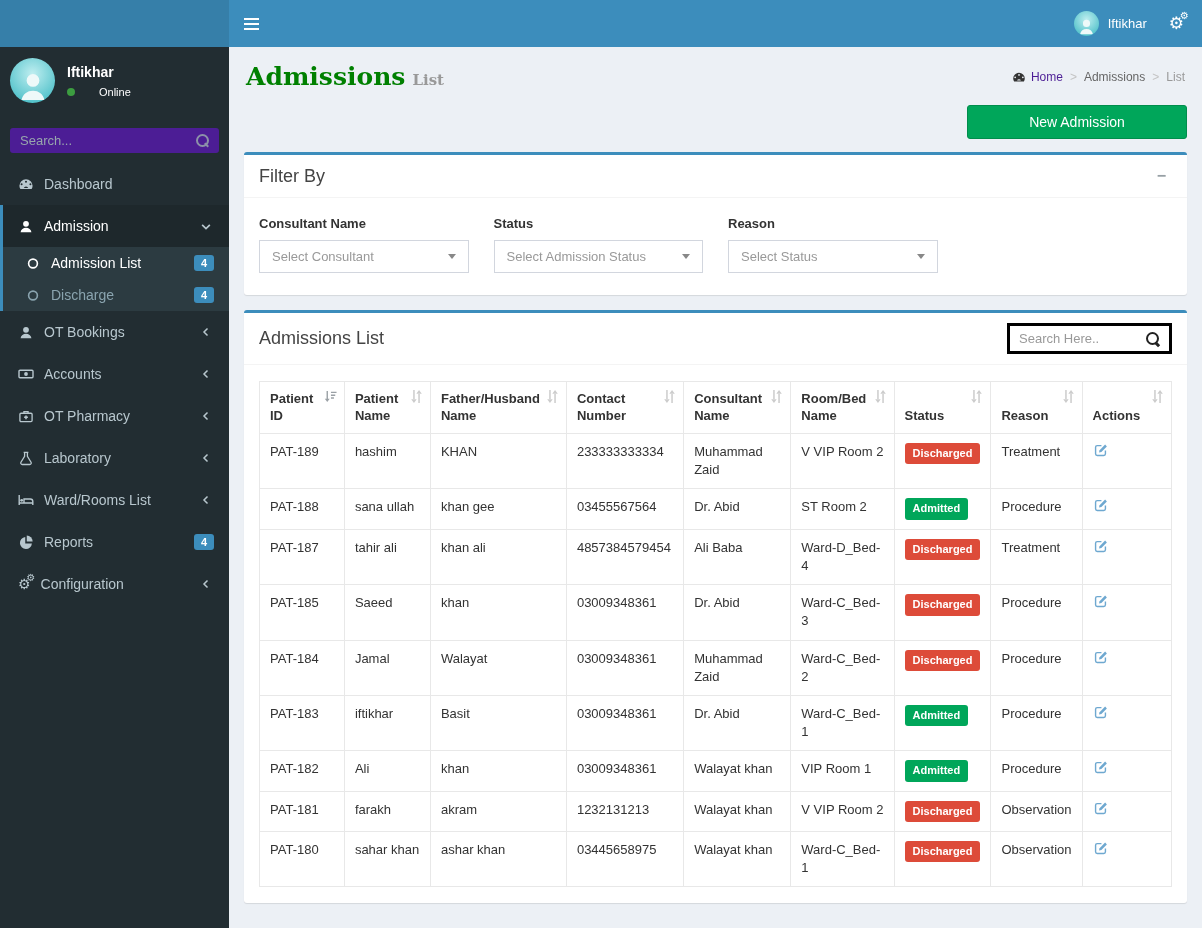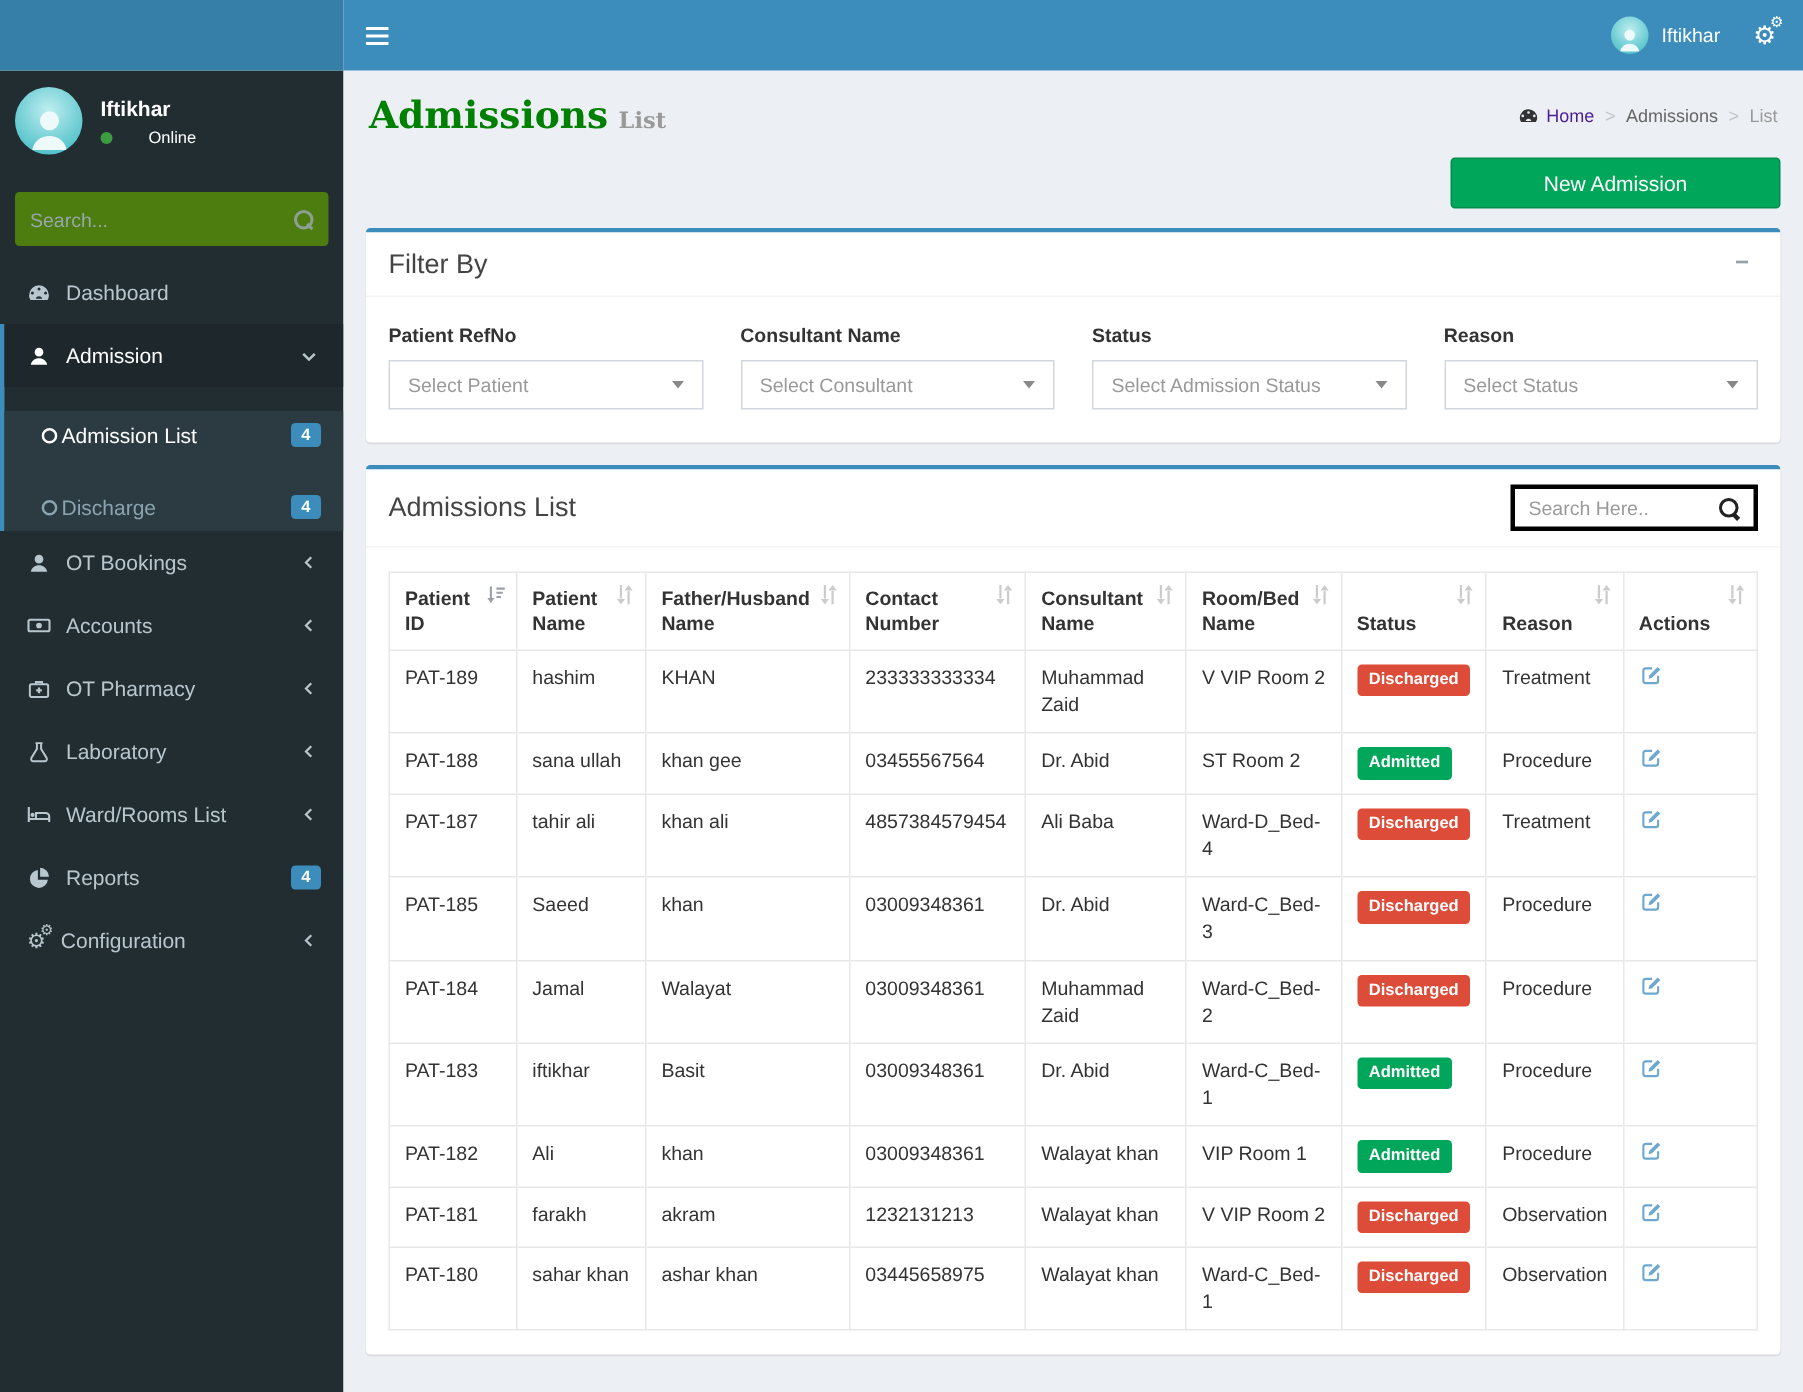--- a/index.html
+++ b/index.html
@@ -20,36 +20,36 @@
   .icon-gears::before { content:"\2699"; }
   .icon-gears::after { content:"\2699"; font-size:10px; position:absolute; right:-5px; top:-4px; }
 
   
   .sidebar { position:absolute; top:47px; left:0; bottom:0; width:229px; background:#222d32; }
   .user-panel { display:flex; align-items:center; gap:12px; padding:11px 10px 12px 10px; }
   .avatar-lg { width:45px; height:45px; border-radius:50%; background:radial-gradient(circle at 50% 35%,#bfeef0,#35b6c0); overflow:hidden; display:flex; align-items:flex-end; justify-content:center; flex:0 0 45px; }
   .user-panel-name { color:#fff; font-size:14px; font-weight:700; margin-bottom:6px; }
   .user-status { display:flex; align-items:center; gap:24px; color:#fff; font-size:11px; }
   .status-dot { width:8px; height:8px; border-radius:50%; background:#3c9d40; }
-  .sidebar-search { margin:13px 10px 10px 10px; background:#4d7c0f; border-radius:3px; height:36px; display:flex; align-items:center; padding:0 10px; }
+  .sidebar-search { margin:13px 10px 10px 10px; background:#4c1d95; border-radius:3px; height:25px; display:flex; align-items:center; padding:0 10px; }
   .sidebar-search input { flex:1; background:transparent; border:none; outline:none; color:#ccc; font-size:13px; font-family:inherit; }
   .sidebar-search input::placeholder { color:#98a6ad; }
   .search-glyph { width:13px; height:13px; position:relative; opacity:.85; }
   .search-glyph::before { content:""; position:absolute; width:9px; height:9px; border:2px solid #98a6ad; border-radius:50%; left:0; top:0; }
   .search-glyph::after { content:""; position:absolute; width:5px; height:2px; background:#98a6ad; transform:rotate(45deg); left:8px; top:10px; }
   .nav-header { background:#1a2226; color:#4b646f; font-size:12px; padding:11px 15px 10px; }
   .sidebar-menu { list-style:none; }
   .sidebar-menu > li > a { display:flex; align-items:center; gap:10px; padding:13px 15px; color:#b8c7ce; text-decoration:none; font-size:14px; border-left:3px solid transparent; }
   .sidebar-menu svg { flex:0 0 16px; }
   .sidebar-menu .grow { flex:1; }
   .chev { color:#b8c7ce; display:flex; }
   li.active-tree { border-left:3px solid #3c8dbc; }
   li.active-tree > a { background:#1e282c; color:#fff; border-left:none; }
   .submenu { list-style:none; background:#2c3b41; }
-  .submenu a { display:flex; align-items:center; padding:8px 15px 8px 22px; color:#8aa4af; text-decoration:none; font-size:14px;margin-top:16px; }
+  .submenu a { display:flex; align-items:center; gap:10px; padding:8px 15px 8px 22px; color:#8aa4af; text-decoration:none; font-size:14px; }
   .submenu a.sub-active { color:#fff; }
   .badge-blue { background:#3c8dbc; color:#fff; font-size:11px; font-weight:700; padding:2px 7px; border-radius:3px; }
 
   
   .content-wrapper { position:absolute; left:229px; top:47px; right:0; bottom:0; background:#ecf0f5; padding:13px 15px; overflow:hidden; }
   .content-header { display:flex; justify-content:space-between; align-items:center; padding:2px 2px 6px 2px; }
   .page-title { font-family:"DejaVu Serif","Liberation Serif",serif; font-weight:700; font-size:25px; color:#008000; }
   .page-subtitle { font-family:"DejaVu Serif","Liberation Serif",serif; font-weight:700; font-size:15px; color:#999; margin-left:7px; }
   .breadcrumb { display:flex; align-items:center; gap:7px; font-size:12px; color:#444; }
   .breadcrumb a { color:#4c1d95; text-decoration:none; display:flex; align-items:center; gap:5px; }
@@ -297,27 +297,20 @@
     <button class="btn-new">New Admission</button>
   </div>
 
   <section class="box">
     <div class="box-header">
       <h2 class="box-title">Filter By</h2>
       <button class="btn-collapse"></button>
     </div>
     <div class="box-body">
       <div class="filter-grid">
-        <div>
-          <div class="filter-label">Patient RefNo</div>
-          <div class="select">
-            <span>Select Patient</span>
-            <span class="caret"></span>
-          </div>
-        </div>
         <div>
           <div class="filter-label">Consultant Name</div>
           <div class="select">
             <span>Select Consultant</span>
             <span class="caret"></span>
           </div>
         </div>
         <div>
           <div class="filter-label">Status</div>
           <div class="select">

